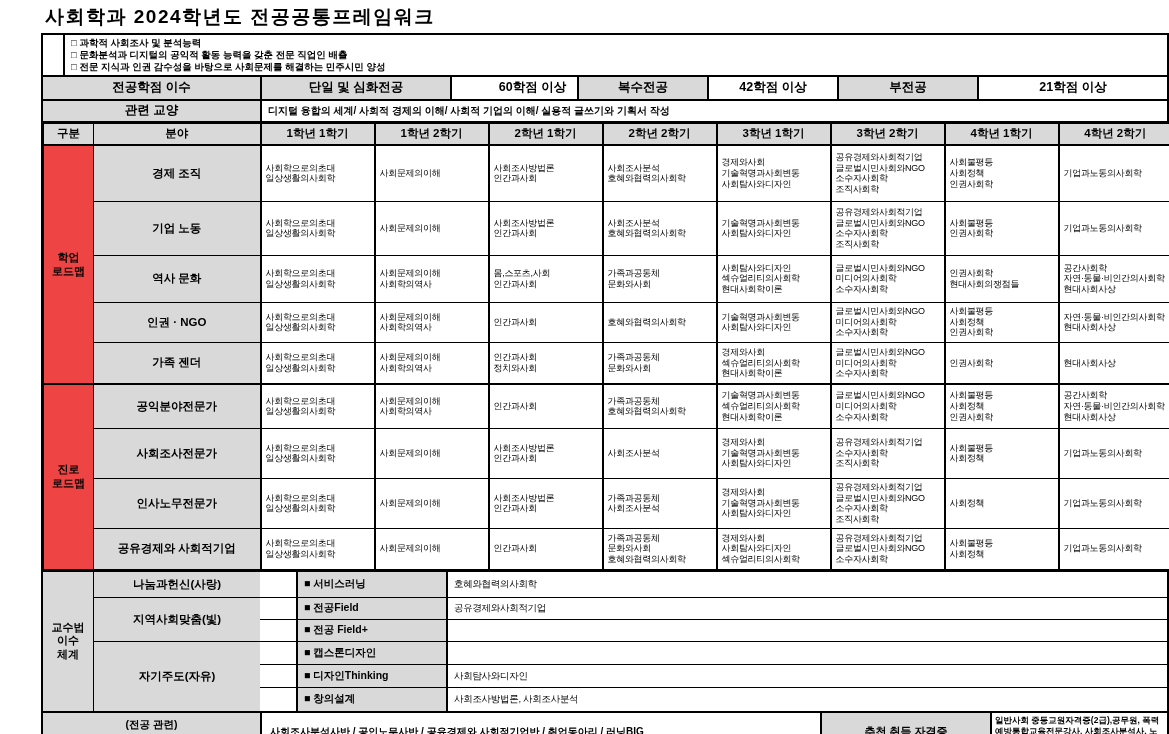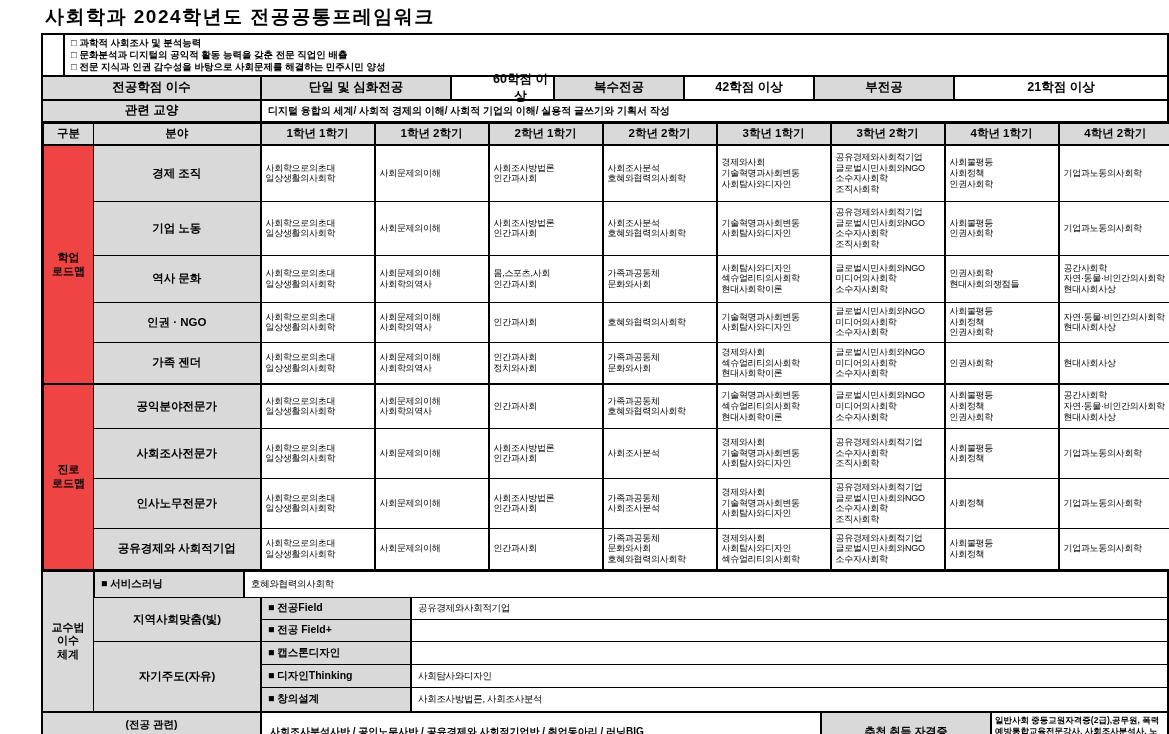--- a/index.html
+++ b/index.html
@@ -31,21 +31,21 @@
   .main tr.sec td{border-top:2px solid #000;}
   .teach{display:flex;border-top:2px solid #000;box-sizing:border-box;}
   .teach-left{width:50px;background:#d9d9d9;font-weight:bold;font-size:11px;white-space:pre-line;
     display:flex;align-items:center;justify-content:center;text-align:center;line-height:1.25;box-sizing:border-box;}
   .teach-groups{flex:1;display:flex;flex-direction:column;}
   .tgroup{display:flex;box-sizing:border-box;}
   .tgroup + .tgroup{border-top:1px solid #000;}
   .tg-name{width:167px;border-left:1px solid #000;background:#d9d9d9;font-weight:bold;font-size:11.5px;
     display:flex;align-items:center;justify-content:center;box-sizing:border-box;}
   .tg-rows{flex:1;display:flex;flex-direction:column;}
-  .tm-row{display:flex;flex:1;box-sizing:border-box;}
+  .tm-row{display:flex;flex:1;box-sizing:border-box;padding-left:36px;}
   .tm-row + .tm-row{border-top:1px solid #000;}
   .tm-method{width:150px;border-left:2px solid #000;background:#d9d9d9;font-weight:bold;font-size:10.5px;
     display:flex;align-items:center;padding-left:6px;box-sizing:border-box;}
   .tm-courses{flex:1;border-left:2px solid #000;background:#fff;font-size:9.5px;letter-spacing:-0.3px;
     display:flex;align-items:center;padding-left:6px;box-sizing:border-box;}
   .g1{height:25px;} .g2{height:44px;} .g3{height:70px;}
   .bottom{display:flex;border-top:2px solid #000;height:40px;box-sizing:border-box;}
   .b-label{width:217px;font-weight:bold;font-size:10.5px;white-space:pre-line;line-height:1.3;}
   .b-programs{width:560px;font-weight:bold;font-size:10px;justify-content:flex-start;padding-left:8px;text-align:left;}
   .b-certlab{width:170px;font-weight:bold;font-size:11px;}
@@ -64,21 +64,21 @@
       <div class="goals-content bl">
         <div>□ 과학적 사회조사 및 분석능력</div>
         <div>□ 문화분석과 디지털의 공익적 활동 능력을 갖춘 전문 직업인 배출</div>
         <div>□ 전문 지식과 인권 감수성을 바탕으로 사회문제를 해결하는 민주시민 양성</div>
       </div>
     </div>
 
     <div class="trow credits-row">
       <div class="cell lab gray">전공학점 이수</div>
       <div class="cell cred gray bl" style="width:190px;text-align:right;">단일 및 심화전공</div>
-      <div class="cell cred bl" style="width:103px;padding-left:36px;">60학점 이상</div>
+      <div class="cell cred bl" style="width:127px;padding-left:36px;">60학점 이상</div>
       <div class="cell cred gray bl" style="width:130px;">복수전공</div>
       <div class="cell cred bl" style="width:130px;">42학점 이상</div>
       <div class="cell cred gray bl" style="width:140px;">부전공</div>
       <div class="cell cred bl" style="flex:1;">21학점 이상</div>
     </div>
 
     <div class="trow liberal-row">
       <div class="cell lab gray">관련 교양</div>
       <div class="cell liberal-content bl">디지털 융합의 세계/ 사회적 경제의 이해/ 사회적 기업의 이해/ 실용적 글쓰기와 기획서 작성</div>
     </div>
@@ -295,20 +295,21 @@
       </tr>
     </tbody>
       </table>
 
     <div class="teach">
       <div class="teach-left">교수법
 이수
 체계</div>
       <div class="teach-groups">
         <div class="tgroup g1">
+          <div class="tg-name">나눔과헌신(사랑)</div>
           <div class="tg-rows">
             <div class="tm-row">
               <div class="tm-method">■ 서비스러닝</div>
               <div class="tm-courses">호혜와협력의사회학</div>
             </div>
           </div>
         </div>
         <div class="tgroup g2">
           <div class="tg-name">지역사회맞춤(빛)</div>
           <div class="tg-rows">

